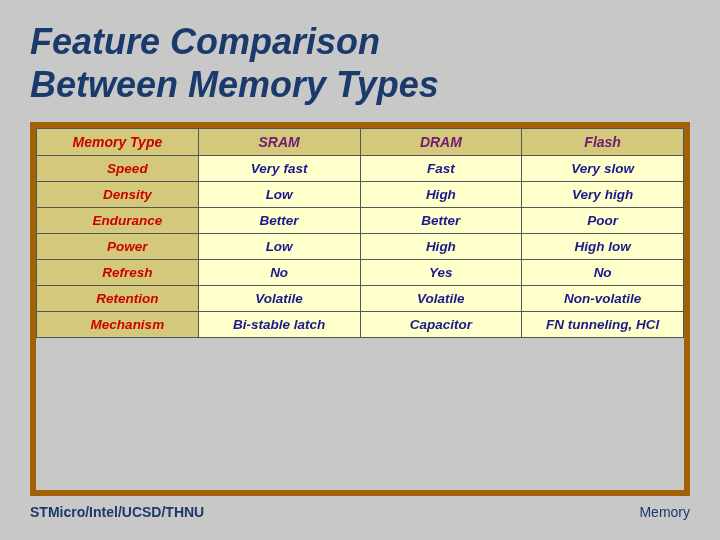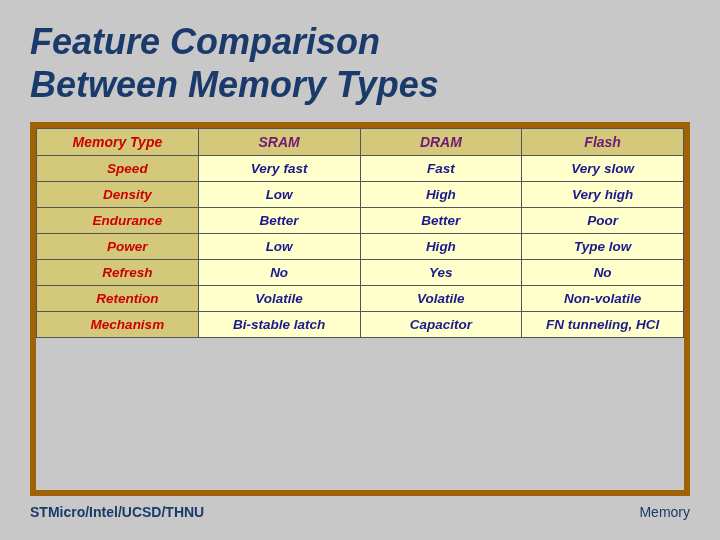--- a/index.html
+++ b/index.html
@@ -115,21 +115,21 @@
           <tr class="data-row">
             <td>Endurance</td>
             <td>Better</td>
             <td>Better</td>
             <td>Poor</td>
           </tr>
           <tr class="data-row">
             <td>Power</td>
             <td>Low</td>
             <td>High</td>
-            <td>Type low</td>
+            <td>High low</td>
           </tr>
           <tr class="data-row">
             <td>Refresh</td>
             <td>No</td>
             <td>Yes</td>
             <td>No</td>
           </tr>
           <tr class="data-row">
             <td>Retention</td>
             <td>Volatile</td>

